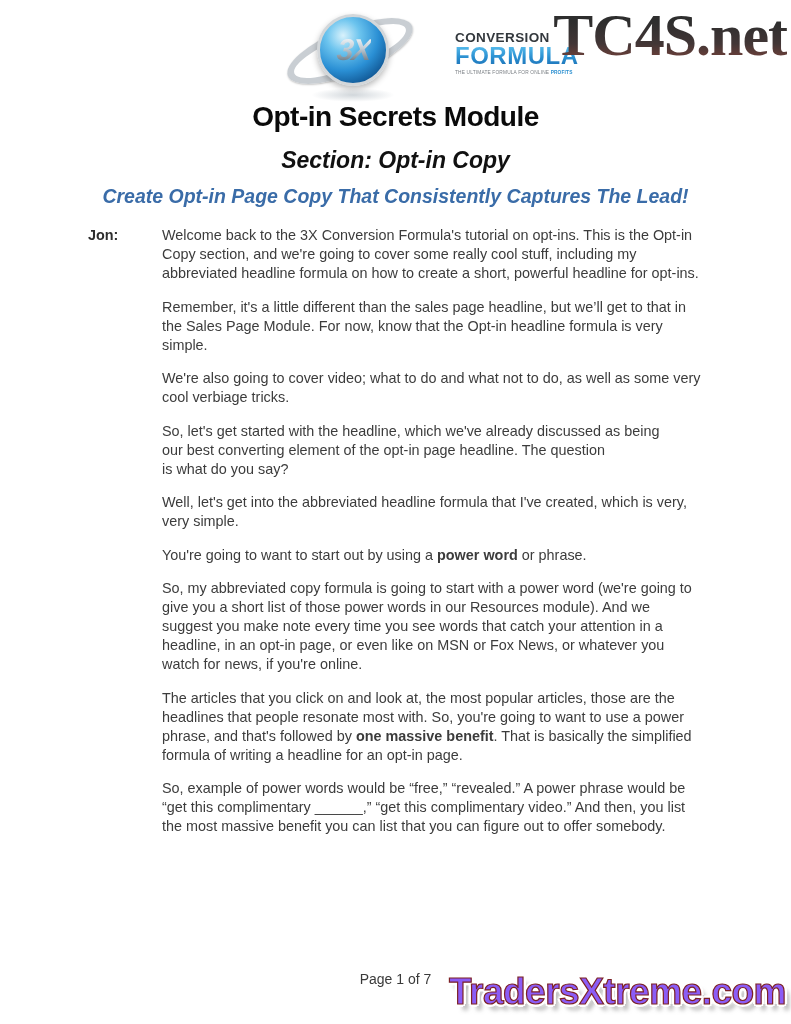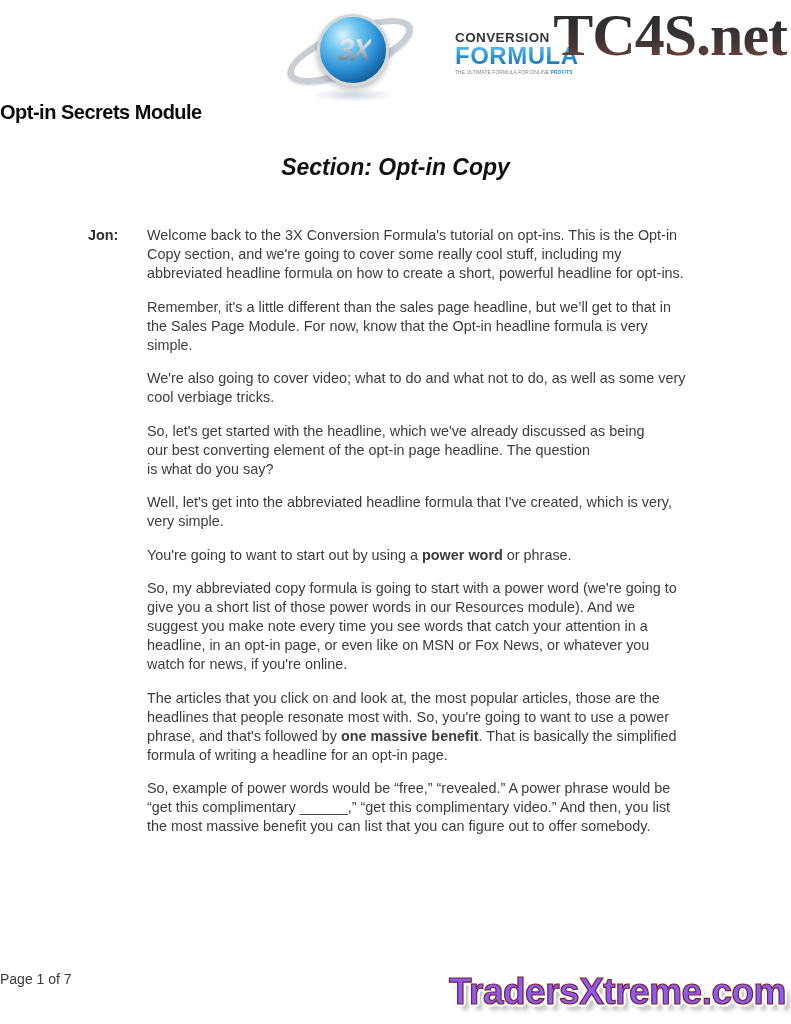--- a/index.html
+++ b/index.html
@@ -50,36 +50,36 @@
   
   .tc4s {
     position:absolute; top:1px; right:4px;
     font-family:"Liberation Serif", serif; font-weight:700; font-size:60px; letter-spacing:-1px;
     background: linear-gradient(180deg, #2e2e2e 30%, #423636 62%, #71413a 85%, #8a4d42 100%);
     -webkit-background-clip:text; background-clip:text; color:transparent;
   }
 
   
   .doc-title {
-    position:absolute; top:101px; left:0; width:100%; 
-    font-size:20px; font-weight:700; color:#0a0a0a; letter-spacing:-.5px;
+    position:absolute; top:101px; left:0; width:100%; text-align:center;
+    font-size:28px; font-weight:700; color:#0a0a0a; letter-spacing:-.5px;
   }
   .doc-section {
-    position:absolute; top:154px; left:0; width:100%; text-align:center;
+    position:absolute; top:147px; left:0; width:100%; text-align:center;
     font-size:23px; font-weight:700; font-style:italic; color:#111;
   }
   .doc-lead {
     position:absolute; top:185px; left:0; width:100%; text-align:center;
     font-size:19.5px; font-weight:700; font-style:italic; color:#3a6ca8;
   }
 
   
   .transcript { position:absolute; left:88px; top:226px; width:620px; }
   .speaker { position:absolute; left:0; top:1px; font-weight:700; font-size:14.4px; color:#2e2e2e; }
-  .paras { margin-left:59px; width:541px; font-size:14.4px; line-height:19px; color:#3c3c3c; }
+  .paras { margin-left:74px; width:541px; font-size:14.4px; line-height:19px; color:#3c3c3c; }
   .para { margin-bottom:14.5px; }
   .para b { font-weight:700; }
 
   
   .dlsub { position:absolute; left:237px; top:481px; width:320px; height:52px; }
   .dlsub span {
     position:absolute; left:0; top:0; white-space:nowrap;
     font-family:"Liberation Serif", serif; font-weight:700; font-size:44px; letter-spacing:1px;
     transform:scaleX(1.06); transform-origin:left top;
   }
@@ -90,21 +90,21 @@
       -2px -2px 0 #fff, 2px -2px 0 #fff, -2px 2px 0 #fff, 2px 2px 0 #fff,
       6px 7px 5px rgba(95,95,95,.55);
   }
   .dlsub-fill {
     background: linear-gradient(180deg, #e23338 8%, #c6191f 45%, #9d1216 95%);
     -webkit-background-clip:text; background-clip:text; color:transparent;
   }
 
   
   .page-num {
-    position:absolute; top:971px; left:0; width:100%; 
+    position:absolute; top:971px; left:0; width:100%; text-align:center;
     font-size:14px; color:#3a3a3a;
   }
   .txtreme {
     position:absolute; right:5px; top:971px; white-space:nowrap;
     font-weight:700; font-size:37px; letter-spacing:-.5px;
     color:#8b5cf6; -webkit-text-stroke:1.2px #7c2125;
     text-shadow:
       -3px 0 0 #fff, 3px 0 0 #fff, 0 -3px 0 #fff, 0 3px 0 #fff,
       -2px -2px 0 #fff, 2px -2px 0 #fff, -2px 2px 0 #fff, 2px 2px 0 #fff,
       5px 6px 4px rgba(120,120,120,.55);
@@ -125,20 +125,21 @@
       <div class="logo-line1">CONVERSION</div>
       <div class="logo-line2">FORMULA</div>
       <div class="logo-tagline"><span>THE ULTIMATE FORMULA FOR ONLINE </span><span class="accent">PROFITS</span></div>
     </div>
   </div>
 
   <div class="tc4s">TC4S.net</div>
 
   <div class="doc-title">Opt-in Secrets Module</div>
   <div class="doc-section">Section: Opt-in Copy</div>
+  <div class="doc-lead">Create Opt-in Page Copy That Consistently Captures The Lead!</div>
 
   <div class="transcript">
     <div class="speaker">Jon:</div>
     <div class="paras">
         <div class="para"><span>Welcome back to the 3X Conversion Formula's tutorial on opt-ins. This is the Opt-in Copy section, and we're going to cover some really cool stuff, including my abbreviated headline formula on how to create a short, powerful headline for opt-ins.</span></div>
         <div class="para"><span>Remember, it's a little different than the sales page headline, but we’ll get to that in the Sales Page Module.  For now, know that the Opt-in headline formula is very simple.</span></div>
         <div class="para"><span>We're also going to cover video; what to do and what not to do, as well as some very cool verbiage tricks.</span></div>
         <div class="para">
           <div><span>So, let's get started with the headline, which we've already discussed as being</span></div>
           <div><span>our best converting element of the opt-in page headline. The question</span></div>

